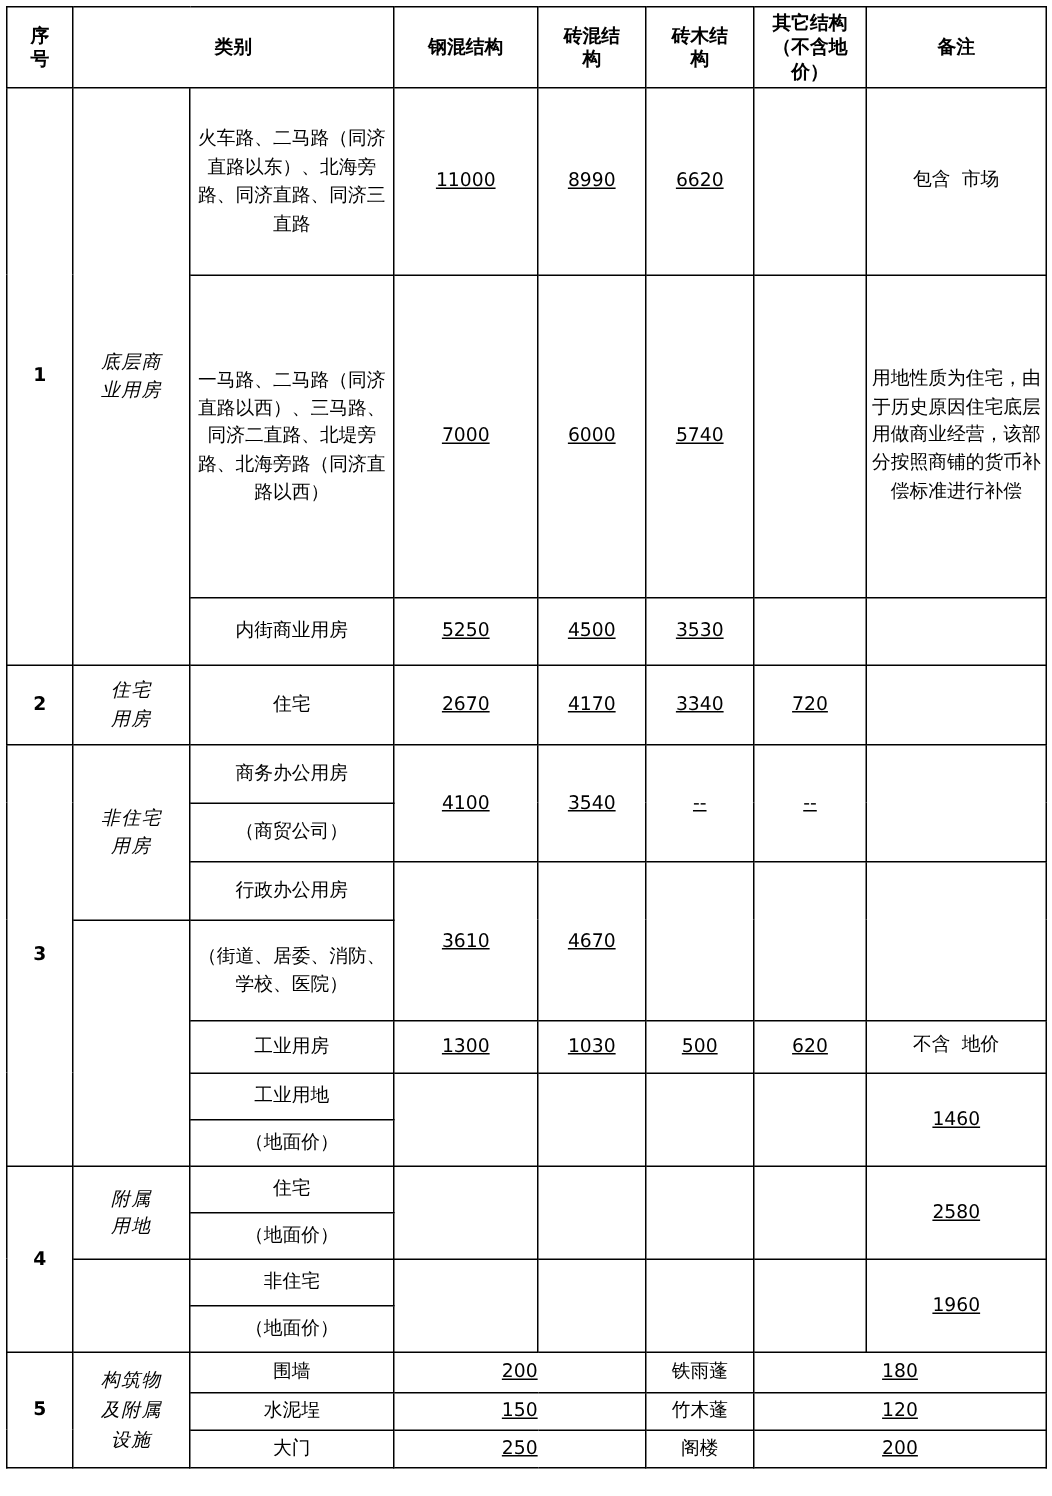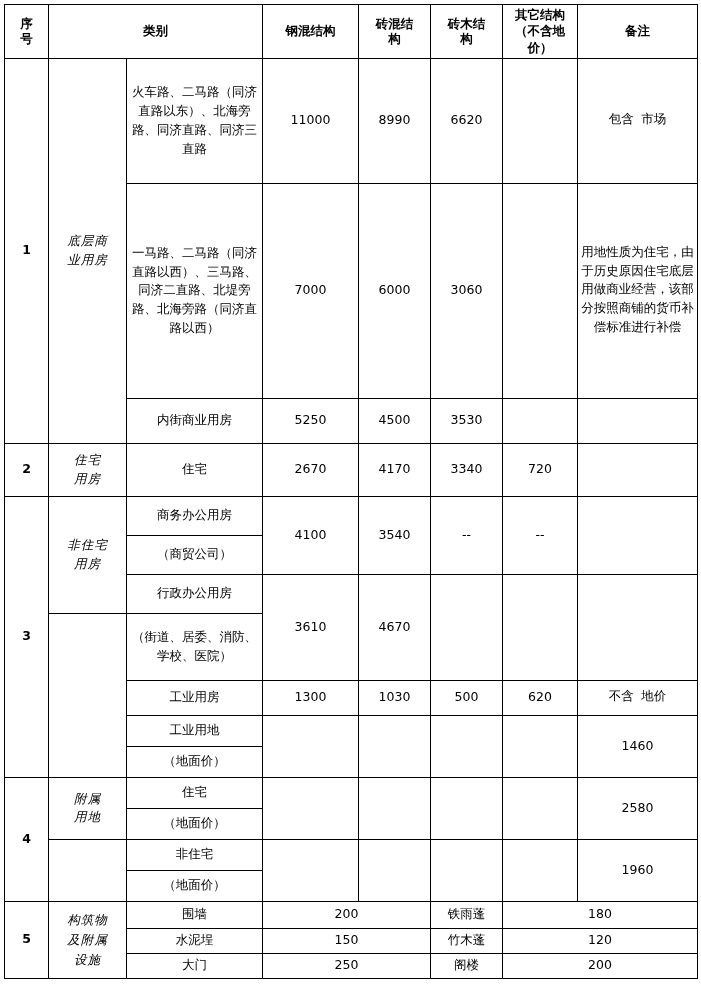--- a/index.html
+++ b/index.html
@@ -28,21 +28,21 @@
     vertical-align:middle;
     font-size:12.5px;
     line-height:1.5;
     padding:2px 3px;
     word-break:break-all;
   }
   .hdr td{font-weight:bold;font-size:13px;}
   .num{font-weight:bold;font-size:13px;}
   .cat{font-size:13px;letter-spacing:1px;line-height:1.8;font-style:italic;}
   .desc{font-size:12.5px;line-height:1.55;margin-left:18px;}
-  .val{font-size:13px;}
+  .val{font-size:13px;text-decoration:underline;}
   .note{font-size:12px;line-height:1.5;font-family:Liberation Mono, monospace;}
   .small{font-size:12px;}
 </style>
 </head>
 <body>
 
 <div class="sheet">
   <table class="grid">
     <colgroup>
       <col style="width:44px">
@@ -88,21 +88,21 @@
       <td class="val"><span>8990</span></td>
       <td class="val"><span>6620</span></td>
       <td class="val"><span></span></td>
       <td class="note"><span>包含    市场</span></td>
     </tr>
 
     <tr>
       <td class="desc" style="height:210px"><span>一马路、二马路（同济直路以西）、三马路、同济二直路、北堤旁路、北海旁路（同济直路以西）</span></td>
       <td class="val"><span>7000</span></td>
       <td class="val"><span>6000</span></td>
-      <td class="val"><span>3060</span></td>
+      <td class="val"><span>5740</span></td>
       <td class="val"><span></span></td>
       <td class="note"><span>用地性质为住宅，由于历史原因住宅底层用做商业经营，该部分按照商铺的货币补偿标准进行补偿</span></td>
     </tr>
 
     <tr>
       <td class="desc" style="height:40px"><span>内街商业用房</span></td>
       <td class="val"><span>5250</span></td>
       <td class="val"><span>4500</span></td>
       <td class="val"><span>3530</span></td>
       <td class="val"><span></span></td>

